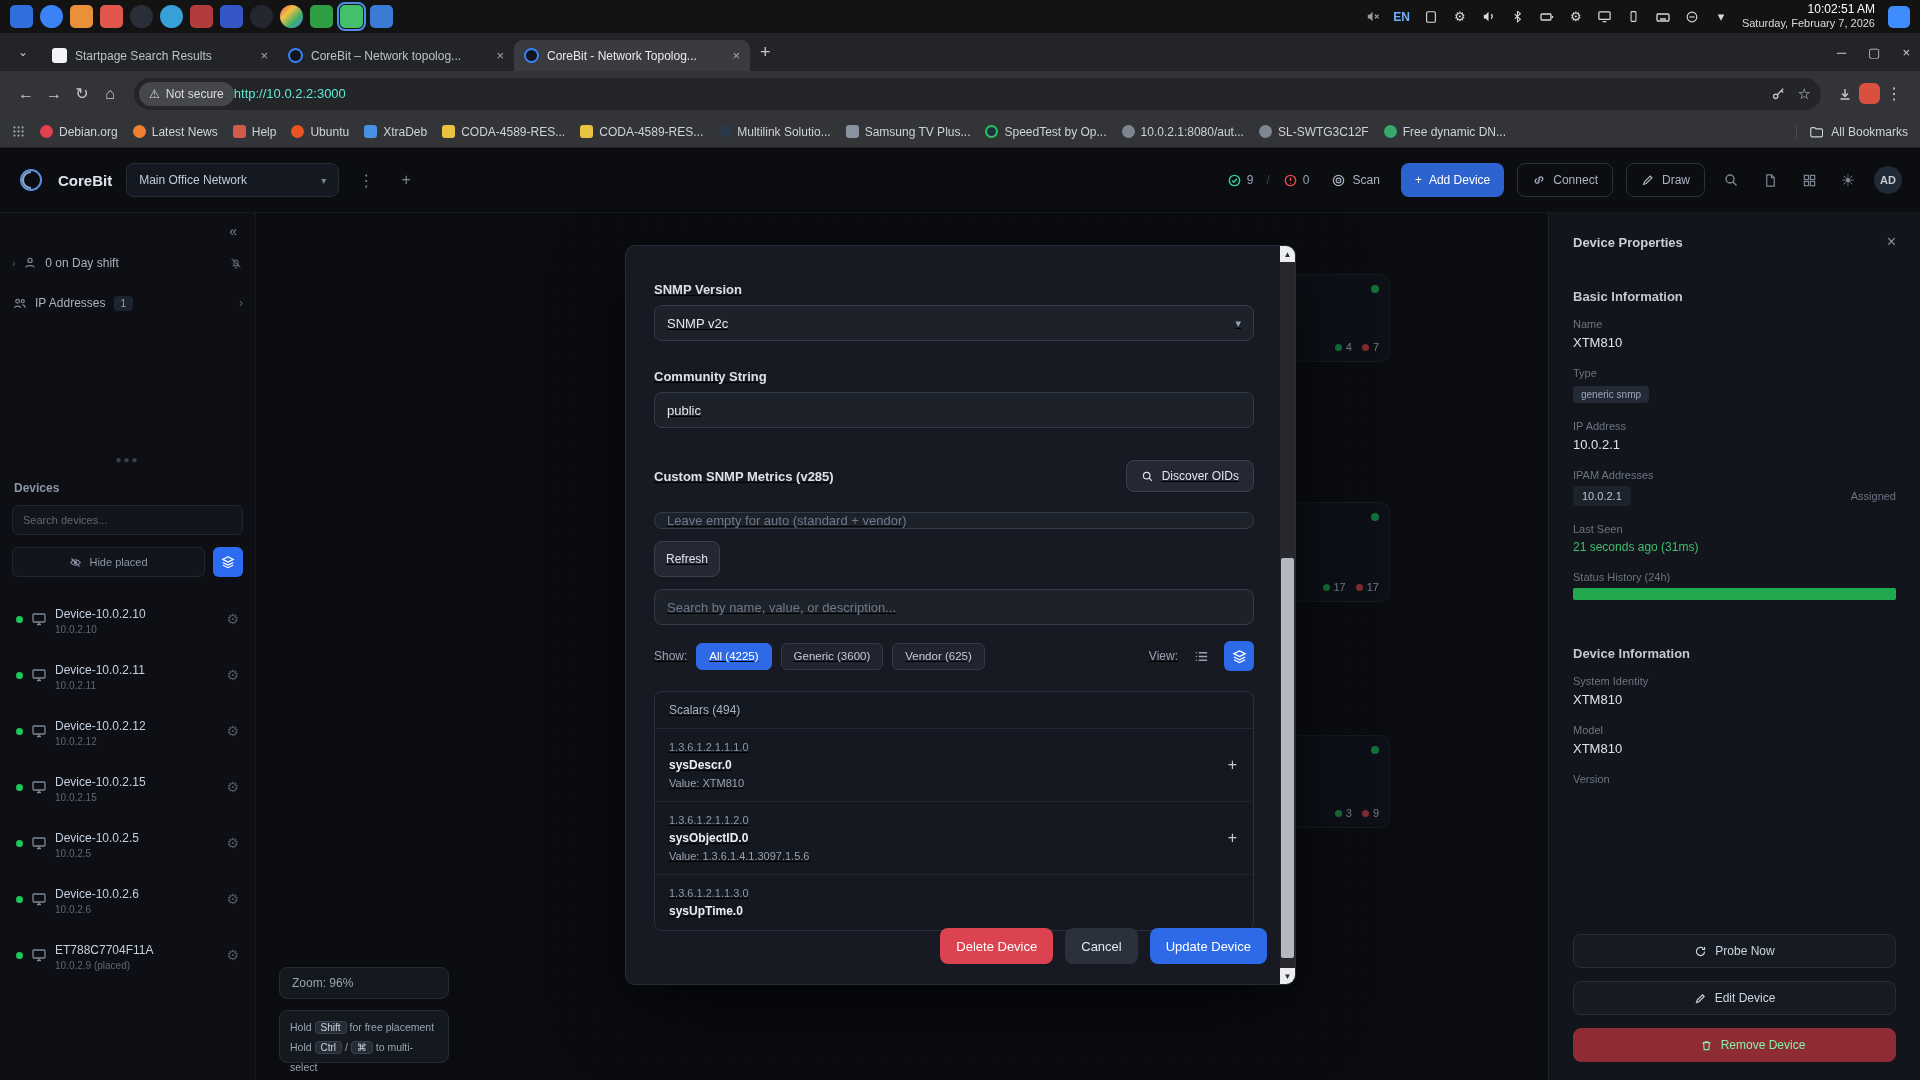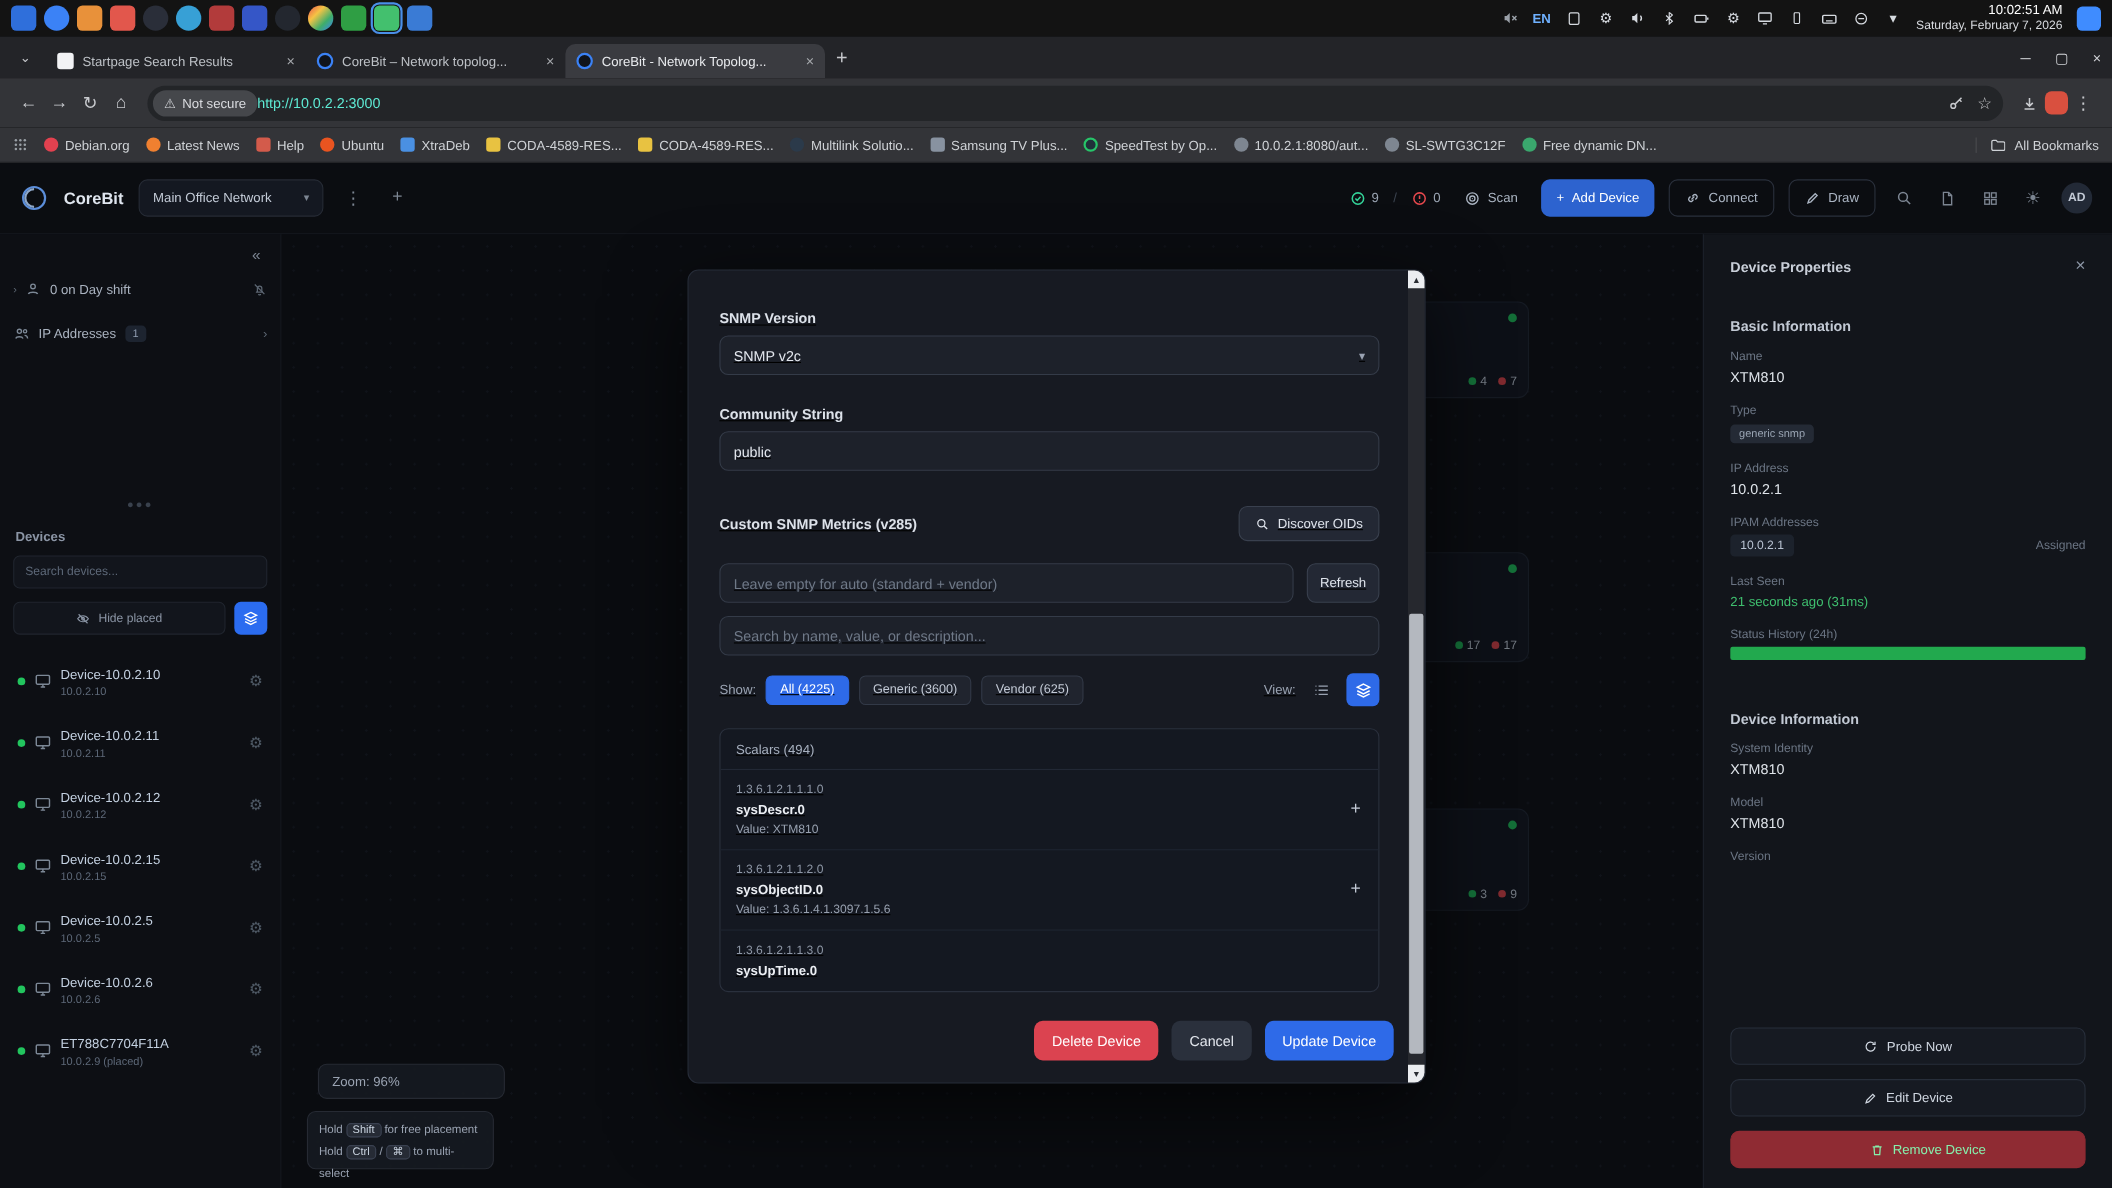--- a/index.html
+++ b/index.html
@@ -41,21 +41,21 @@
 
   .bookmarks { position:absolute; top:116px; left:0; right:0; height:32px; background:#333438; border-bottom:1px solid #222327; display:flex; align-items:center; padding:0 12px; gap:15px; font-size:12px; color:#cfd2d6; z-index:57; white-space:nowrap; }
   .bm { display:flex; align-items:center; gap:6px; cursor:pointer; }
   .bm .fv { width:13px; height:13px; border-radius:3px; flex:0 0 auto; }
   .bm-right { margin-left:auto; display:flex; align-items:center; gap:8px; border-left:1px solid #4a4b4f; padding-left:12px; }
 
   
   .app { position:absolute; top:148px; left:0; right:0; bottom:0; background:#0b0d11; }
   .app-nav { height:65px; display:flex; align-items:center; padding:0 18px; gap:14px; border-bottom:1px solid #14181f; }
   .brand { color:#dfe5ee; font-size:15px; font-weight:bold; }
-  .net-select { width:168px; height:34px; background:#141821; border:1px solid #262b35; border-radius:8px; display:flex; align-items:center; padding:0 12px; color:#c3cbd7; font-size:12px; gap:8px; }
+  .net-select { width:213px; height:34px; background:#141821; border:1px solid #262b35; border-radius:8px; display:flex; align-items:center; padding:0 12px; color:#c3cbd7; font-size:12px; gap:8px; }
   .net-select .cv { margin-left:auto; color:#7c8592; font-size:10px; }
   .icon-btn { color:#7c8592; font-size:16px; display:flex; align-items:center; justify-content:center; width:26px; height:26px; }
   .nav-right { margin-left:auto; display:flex; align-items:center; gap:13px; }
   .cnt { display:flex; align-items:center; gap:5px; color:#9aa4b2; font-size:12px; }
   .slash { color:#3c4450; font-size:12px; }
   .txt-btn { display:flex; align-items:center; gap:7px; color:#aab4c2; font-size:12px; height:34px; padding:0 8px; border-radius:8px; }
   .btn-primary { display:flex; align-items:center; gap:7px; background:#2d63cf; color:#fff; font-size:12px; height:34px; padding:0 14px; border-radius:8px; }
   .btn-ghost { display:flex; align-items:center; gap:7px; color:#aab4c2; font-size:12px; height:34px; padding:0 14px; border-radius:8px; border:1px solid #2a303c; }
   .avatar { width:28px; height:28px; border-radius:14px; background:#222936; color:#c3cad6; font-size:11px; font-weight:bold; display:flex; align-items:center; justify-content:center; }
 
@@ -83,21 +83,21 @@
   .dev-gear { margin-left:auto; color:#4f5a66; font-size:14px; }
 
   
   .canvas { position:absolute; left:256px; right:372px; top:0; bottom:0; background:#0f1115; background-image:radial-gradient(circle, #1a1e26 1px, transparent 1px); background-size:22px 22px; overflow:hidden; }
   .canvas-dim { position:absolute; inset:0; background:rgba(5,7,10,0.45); }
   .dev-card { position:absolute; width:210px; background:#151922; border:1px solid #232a36; border-radius:10px; }
   .card-dot { position:absolute; top:10px; right:10px; width:8px; height:8px; border-radius:50%; background:#22c55e; }
   .card-badges { position:absolute; bottom:8px; right:10px; display:flex; gap:10px; font-size:11px; color:#cbd5e1; align-items:center; }
   .bdot { width:7px; height:7px; border-radius:50%; display:inline-block; margin-right:4px; }
   .hud { position:absolute; background:rgba(22,26,33,0.92); border:1px solid #262a33; border-radius:8px; color:#9aa3b2; font-size:12px; z-index:5; }
-  .zoom-hud { left:33px; top:754px; width:170px; height:32px; display:flex; align-items:center; padding:0 12px; }
+  .zoom-hud { left:23px; top:754px; width:170px; height:32px; display:flex; align-items:center; padding:0 12px; }
   .hint-hud { left:23px; top:797px; width:170px; height:53px; padding:7px 10px; font-size:10.5px; line-height:1.9; }
   kbd.k { background:#262b35; border:1px solid #3a4150; border-radius:4px; padding:0 5px; color:#cbd5e1; font-size:10px; font-family:"Liberation Sans",sans-serif; }
 
   
   .props { position:absolute; right:0; top:0; bottom:0; width:372px; background:#12151b; border-left:1px solid #1c212b; padding:20px 24px; overflow:hidden; }
   .props-head { display:flex; align-items:center; justify-content:space-between; }
   .props-title { color:#c9cfd9; font-size:13px; font-weight:bold; }
   .props-x { color:#8b95a5; font-size:16px; }
   .sec-h { color:#c2c9d4; font-size:13px; font-weight:bold; margin:38px 0 14px 0; }
   .fld { margin-bottom:17px; }
@@ -117,21 +117,21 @@
   
   .modal { position:absolute; left:625px; top:97px; width:671px; height:740px; background:#171a22; border:1px solid #262c38; border-radius:10px; box-shadow:0 24px 70px rgba(0,0,0,0.65); z-index:50; }
   .modal-content { position:absolute; inset:0; padding:36px 41px 0 28px; overflow:hidden;text-decoration:underline; }
   .mlabel { color:#dde2ea; font-size:13px; font-weight:bold; margin-bottom:8px; }
   .mselect, .minput { width:100%; height:36px; background:#1d212a; border:1px solid #343b48; border-radius:8px; color:#e3e7ee; font-size:13px; padding:0 12px; display:flex; align-items:center; outline:none; font-family:"Liberation Sans",sans-serif; }
   .minput::placeholder { color:#6f7988; }
   .mselect .cv { margin-left:auto; color:#9aa3b2; font-size:11px; }
   .mb28 { margin-bottom:28px; } .mb32 { margin-bottom:32px; }
   .head-row { display:flex; align-items:center; justify-content:space-between; margin-bottom:20px; }
   .sm-btn { height:32px; background:#232834; border:1px solid #39404e; border-radius:8px; color:#dfe4ec; font-size:12px; display:flex; align-items:center; gap:8px; padding:0 14px; }
-  .oid-row { display:flex; gap:12px; margin-bottom:12px; }
+  .oid-row { display:flex; gap:12px; margin-bottom:12px;flex-direction:column; }
   .oid-row .minput { flex:1; }
   .refresh-btn { width:66px; height:36px; background:#232834; border:1px solid #39404e; border-radius:8px; color:#dfe4ec; font-size:12px; display:flex; align-items:center; justify-content:center; }
   .show-row { display:flex; align-items:center; gap:9px; margin:16px 0 20px 0; }
   .show-lbl { color:#9aa3b2; font-size:12px; }
   .chip { height:27px; border-radius:6px; padding:0 12px; font-size:11.5px; display:flex; align-items:center; background:#20242e; border:1px solid #323947; color:#c3cad6; }
   .chip.active { background:#2e6ae8; border-color:#2e6ae8; color:#fff; }
   .view-group { margin-left:auto; display:flex; align-items:center; gap:8px; }
   .vbtn { width:30px; height:30px; border-radius:6px; display:flex; align-items:center; justify-content:center; color:#9aa3b2; }
   .vbtn.active { background:#2e6ae8; color:#fff; }
   .mpanel { border:1px solid #2a303d; border-radius:8px; background:#141821; height:240px; overflow:hidden; }

